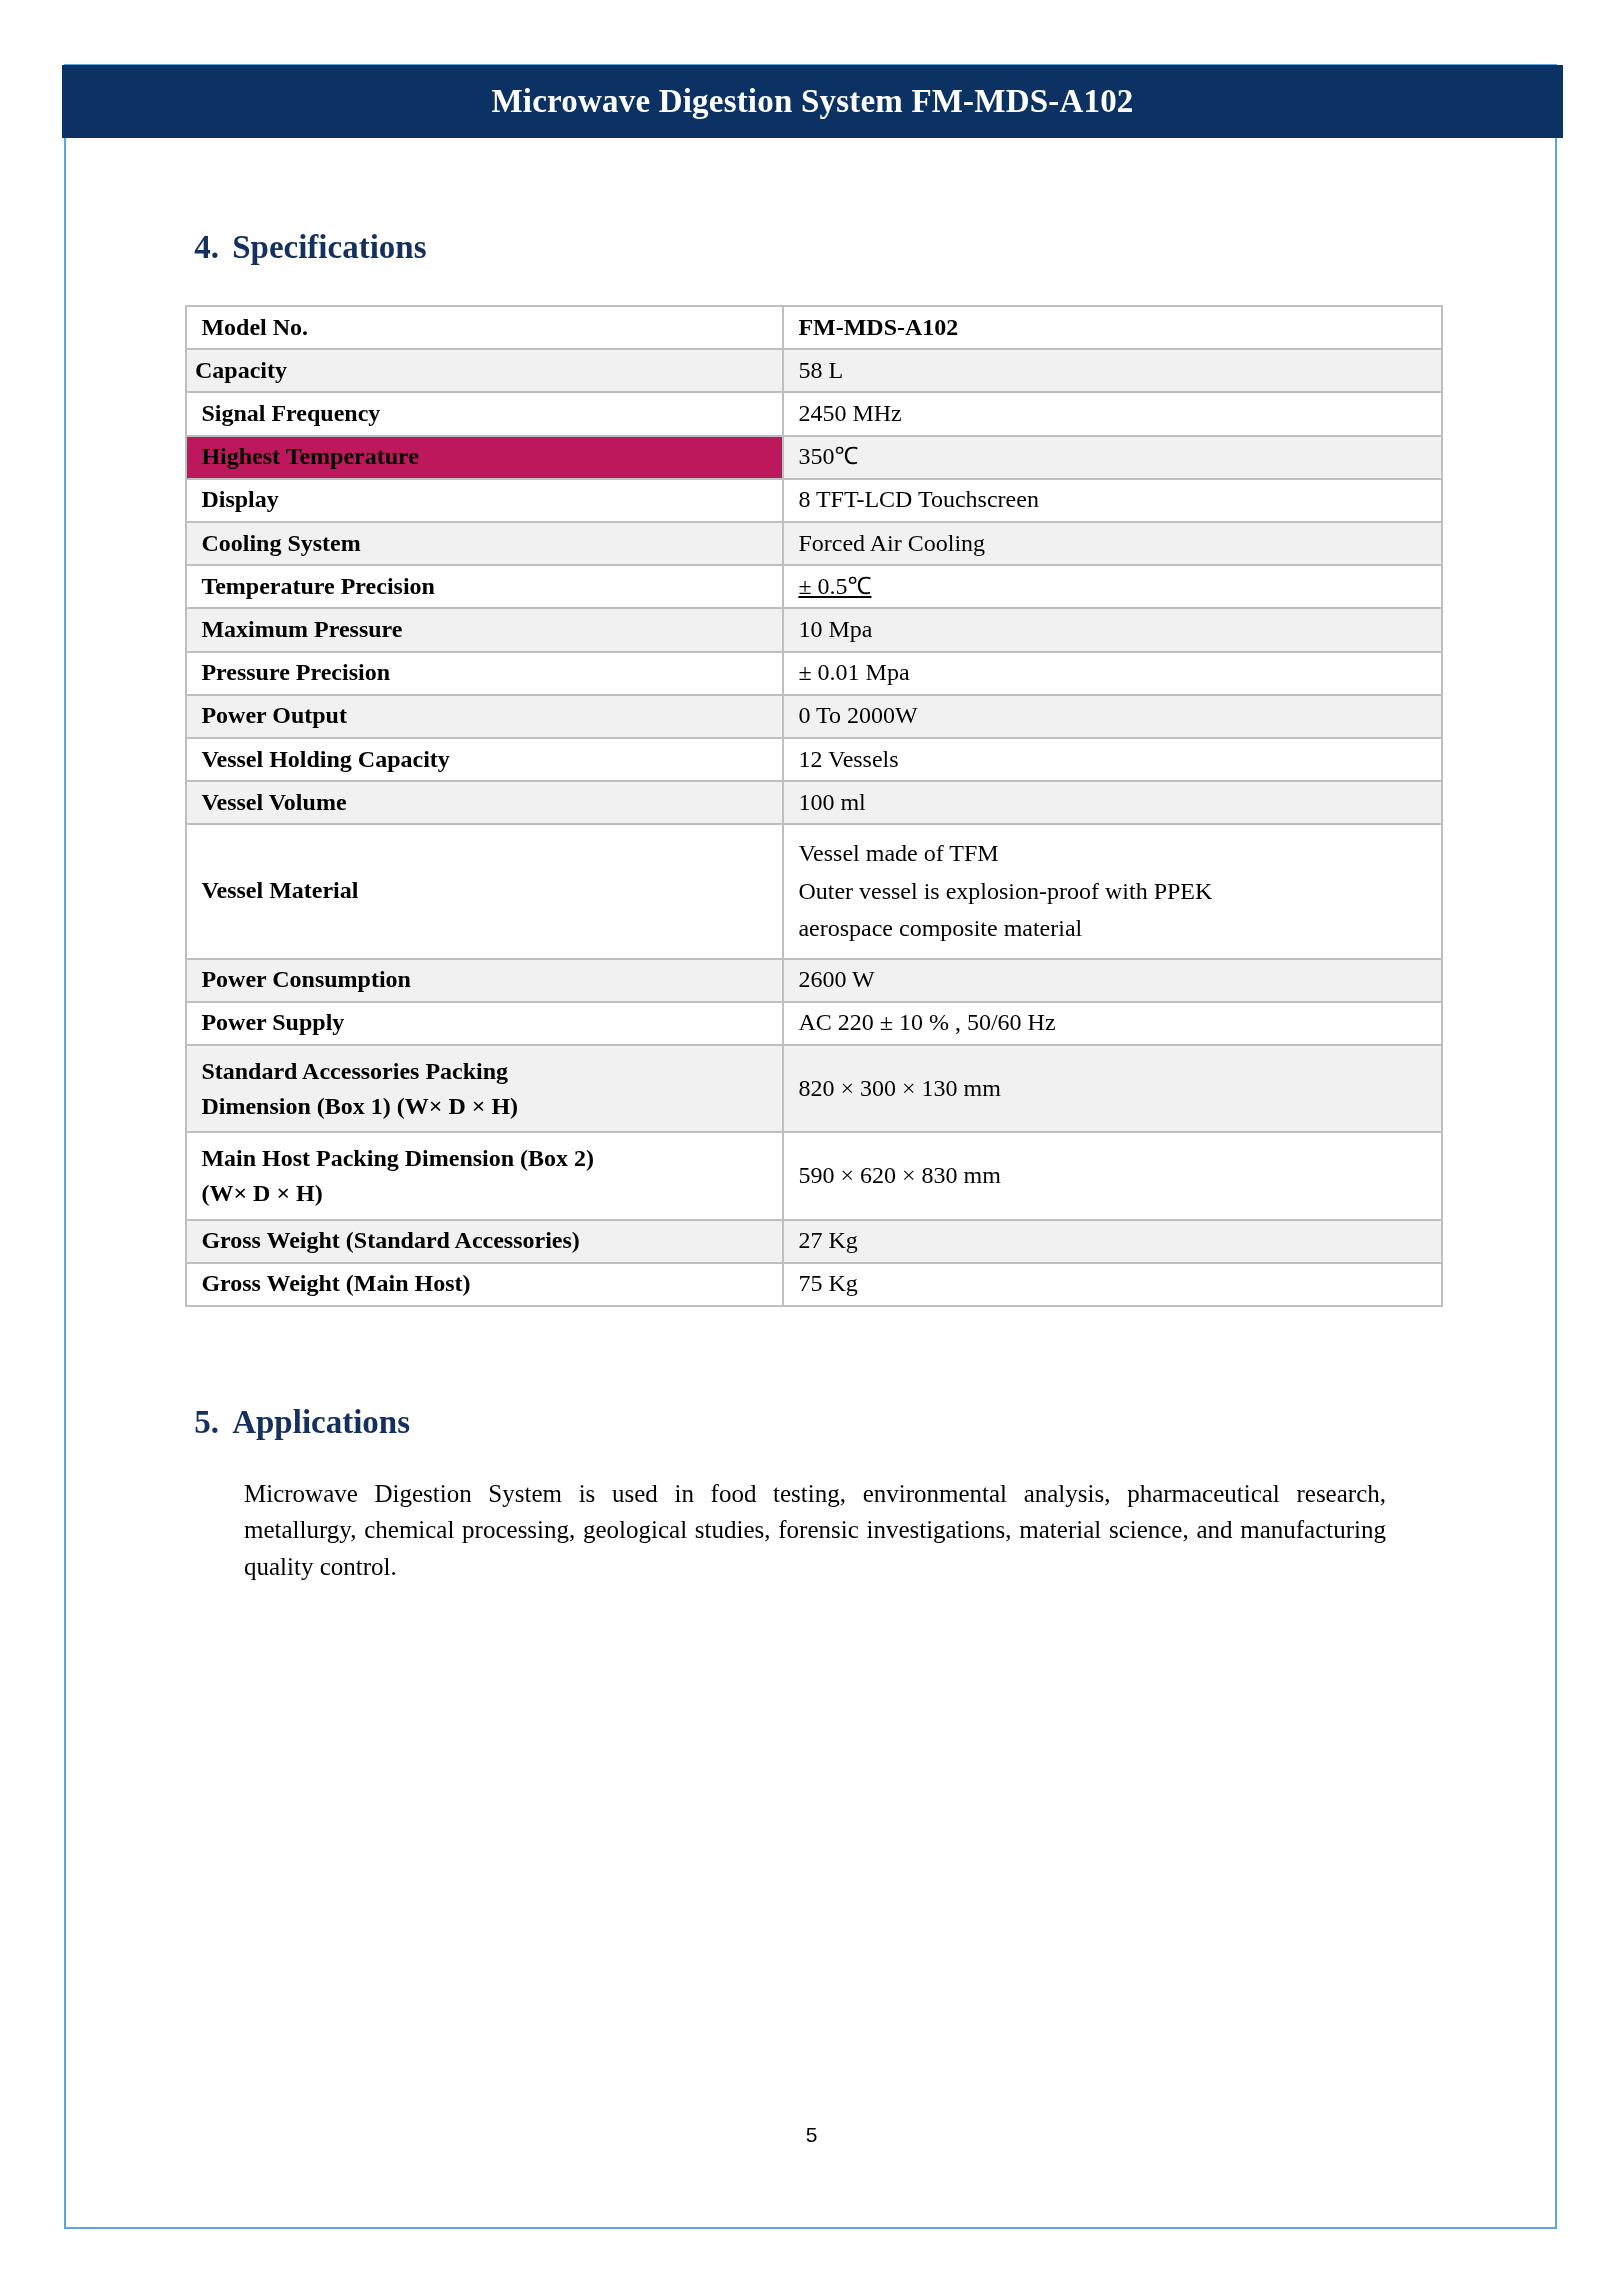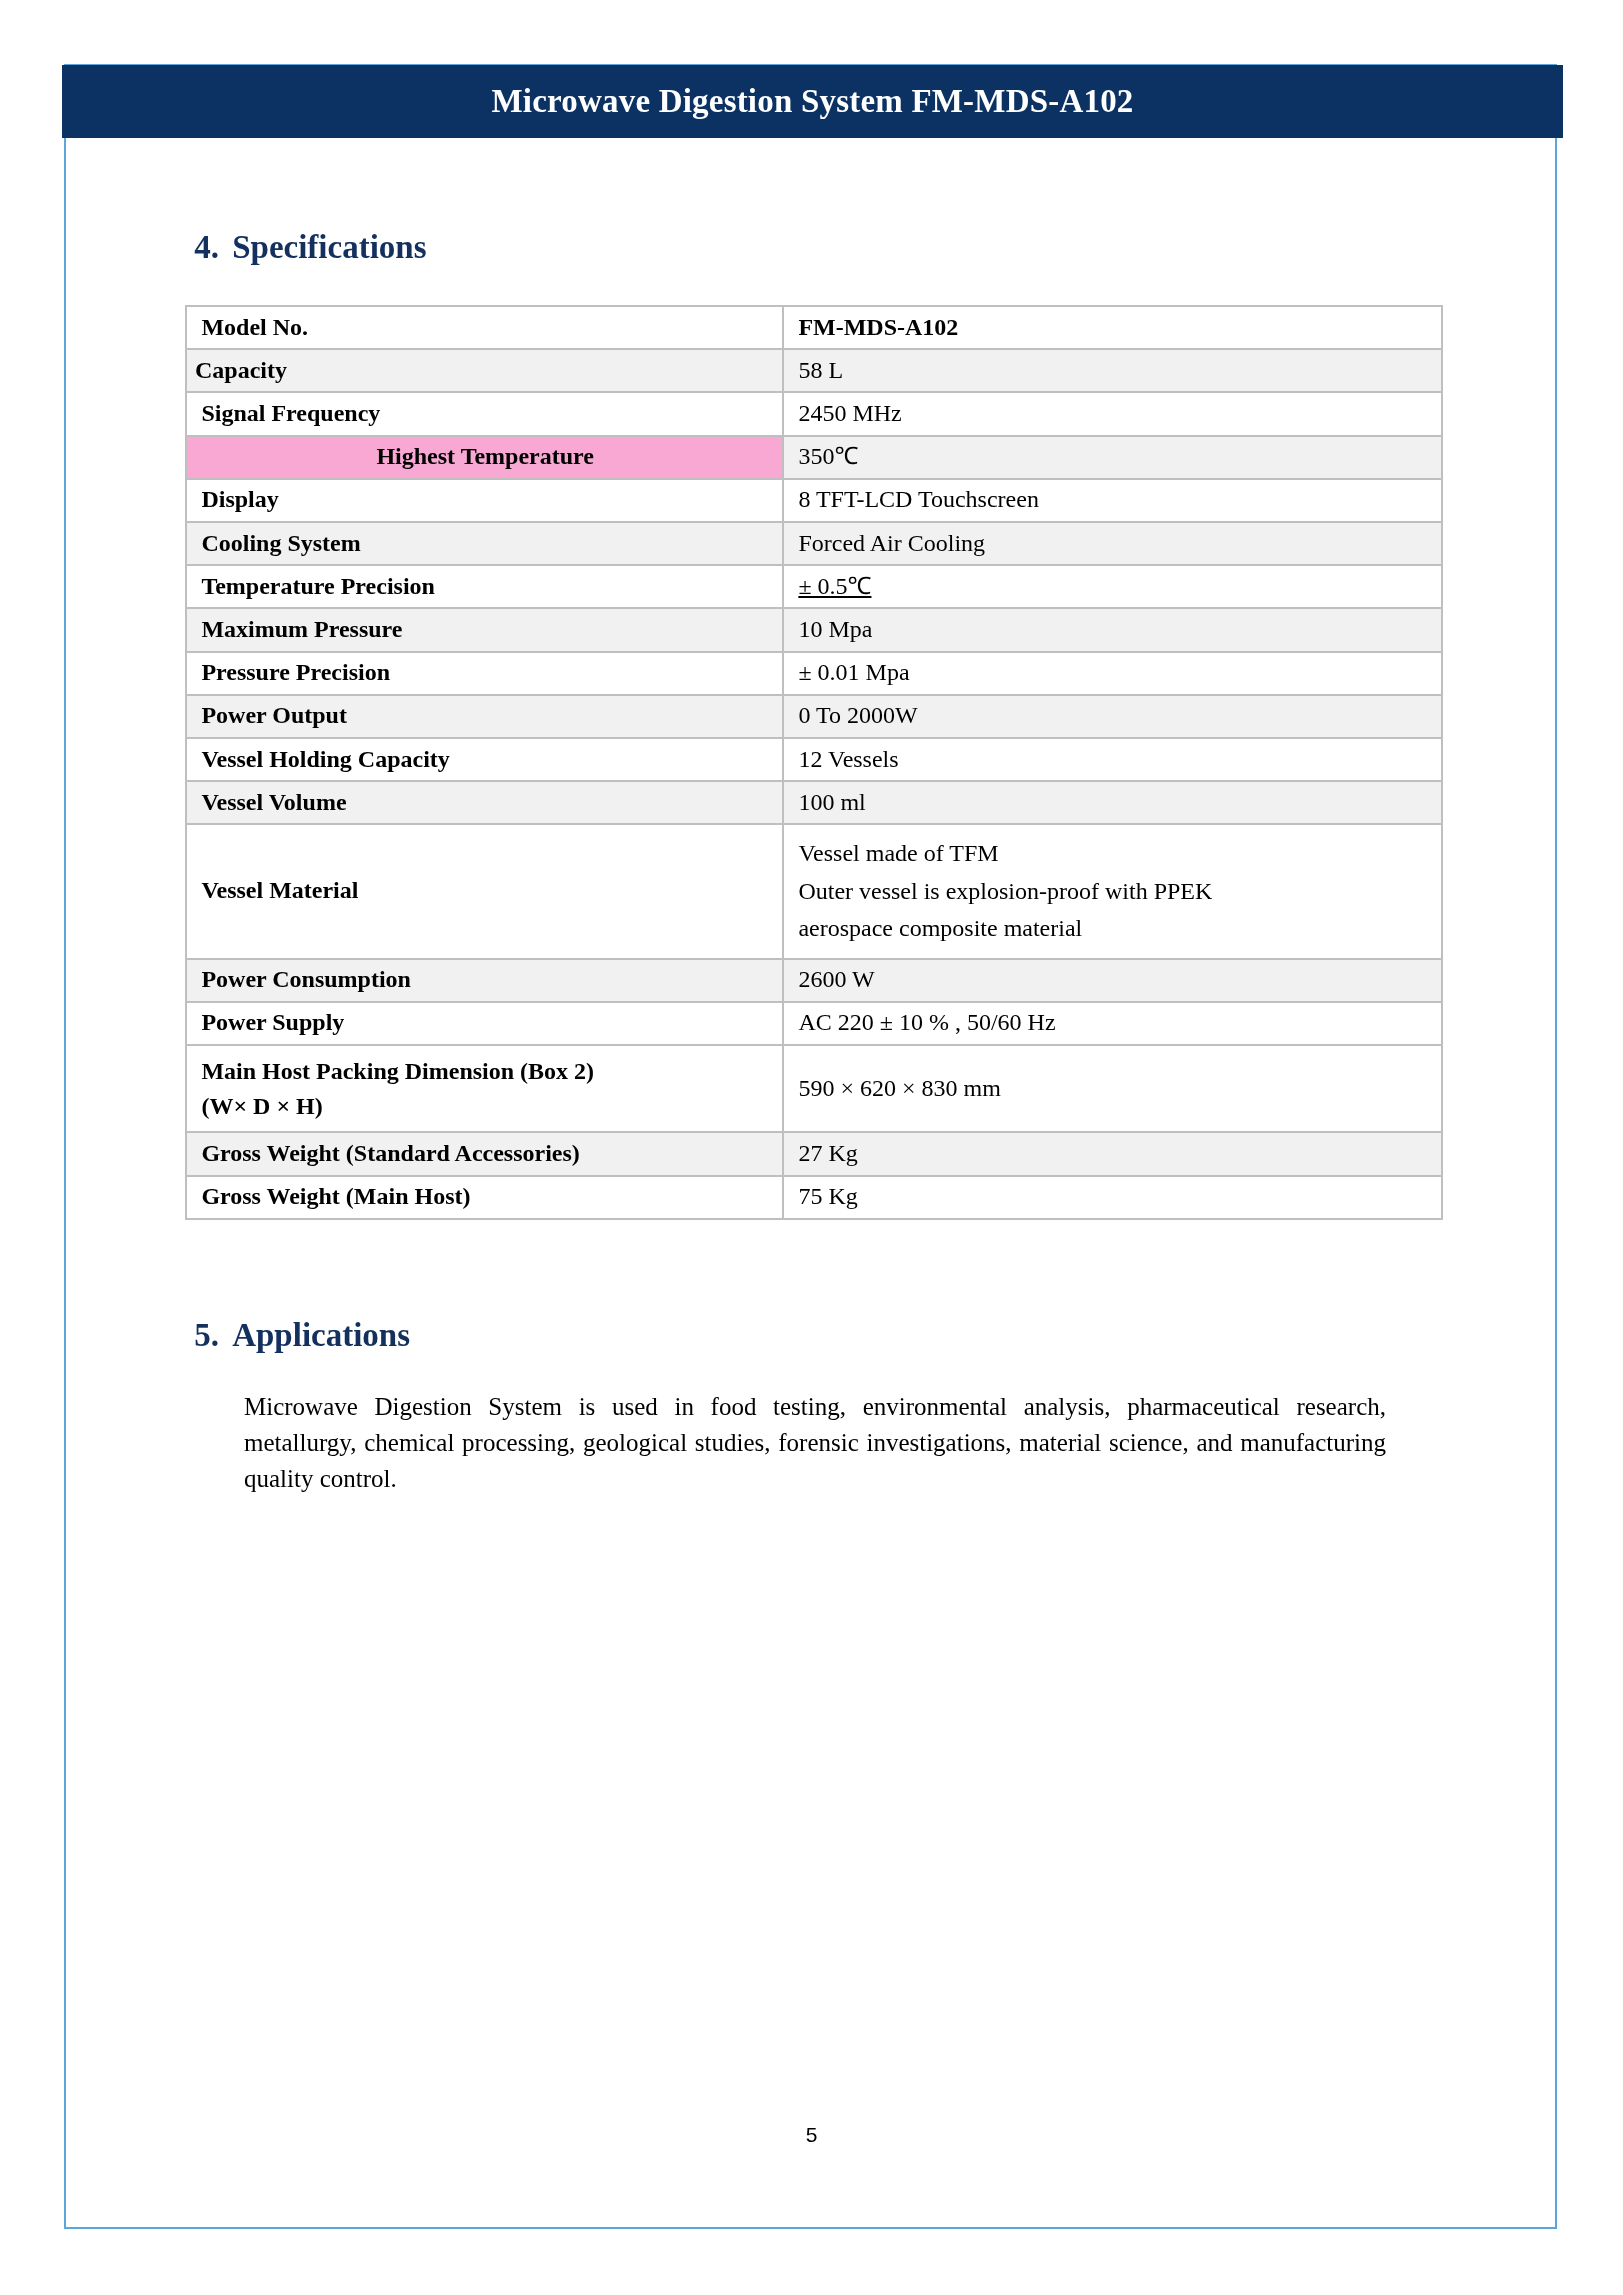--- a/index.html
+++ b/index.html
@@ -173,21 +173,21 @@
           </tr>
           <tr class="shaded">
             <td class="label" style="background: rgb(241, 241, 241); border-color: rgb(191, 191, 191); padding-left: 8px;">Capacity</td>
             <td class="value" style="background: rgb(241, 241, 241); border-color: rgb(191, 191, 191);">58 L</td>
           </tr>
           <tr class="plain">
             <td class="label" style="border-color: rgb(191, 191, 191);">Signal Frequency</td>
             <td class="value" style="border-color: rgb(191, 191, 191);">2450 MHz</td>
           </tr>
           <tr class="shaded">
-            <td class="label" style="background: #f9a8d4; border-color: rgb(191, 191, 191); text-align: center;">Highest Temperature</td>
+            <td class="label" style="background: #be185d; border-color: rgb(191, 191, 191);">Highest Temperature</td>
             <td class="value" style="background: rgb(241, 241, 241); border-color: rgb(191, 191, 191);">350℃</td>
           </tr>
           <tr class="plain">
             <td class="label" style="border-color: rgb(191, 191, 191);">Display</td>
             <td class="value" style="border-color: rgb(191, 191, 191);">8 TFT-LCD Touchscreen</td>
           </tr>
           <tr class="shaded">
             <td class="label" style="background: rgb(241, 241, 241); border-color: rgb(191, 191, 191);">Cooling System</td>
             <td class="value" style="background: rgb(241, 241, 241); border-color: rgb(191, 191, 191);">Forced Air Cooling</td>
           </tr>
@@ -224,20 +224,27 @@
             </td>
           </tr>
           <tr class="shaded">
             <td class="label" style="background: rgb(241, 241, 241); border-color: rgb(191, 191, 191);">Power Consumption</td>
             <td class="value" style="background: rgb(241, 241, 241); border-color: rgb(191, 191, 191);">2600 W</td>
           </tr>
           <tr class="plain">
             <td class="label" style="border-color: rgb(191, 191, 191);">Power Supply</td>
             <td class="value" style="border-color: rgb(191, 191, 191);">AC 220 ± 10 % , 50/60 Hz</td>
           </tr>
+          <tr class="shaded">
+            <td class="label two-line-label" style="background: rgb(241, 241, 241); border-color: rgb(191, 191, 191);">
+              <span class="tl">Standard Accessories Packing</span>
+              <span class="tl">Dimension (Box 1) (W× D × H)</span>
+            </td>
+            <td class="value" style="background: rgb(241, 241, 241); border-color: rgb(191, 191, 191);">820 × 300 × 130 mm</td>
+          </tr>
           <tr class="plain">
             <td class="label two-line-label" style="border-color: rgb(191, 191, 191);">
               <span class="tl">Main Host Packing Dimension (Box 2)</span>
               <span class="tl">(W× D × H)</span>
             </td>
             <td class="value" style="border-color: rgb(191, 191, 191);">590 × 620 × 830 mm</td>
           </tr>
           <tr class="shaded">
             <td class="label" style="background: rgb(241, 241, 241); border-color: rgb(191, 191, 191);">Gross Weight (Standard Accessories)</td>
             <td class="value" style="background: rgb(241, 241, 241); border-color: rgb(191, 191, 191);">27 Kg</td>

